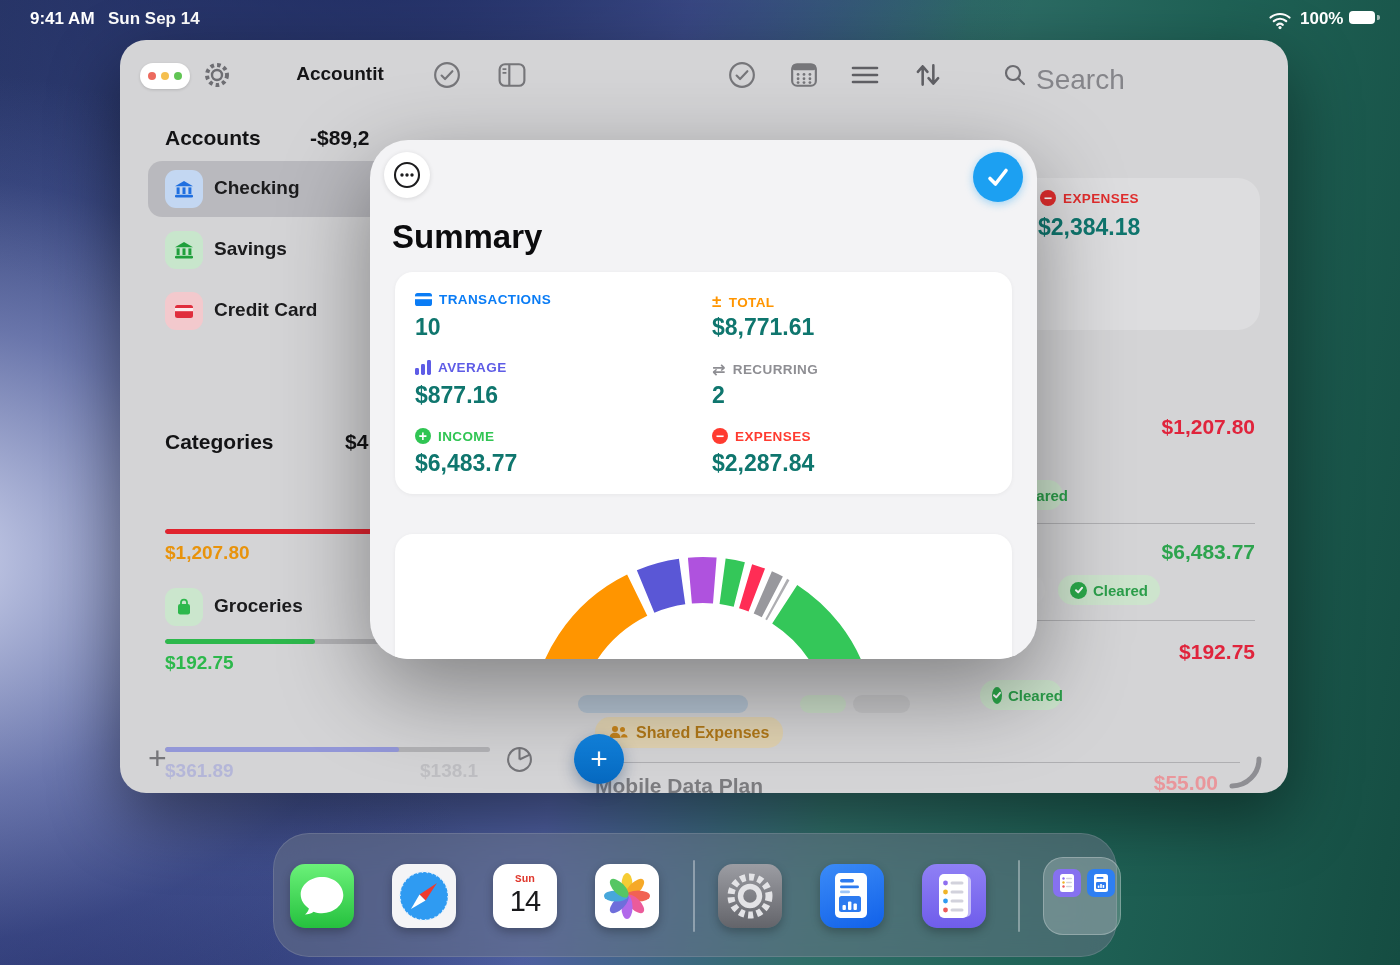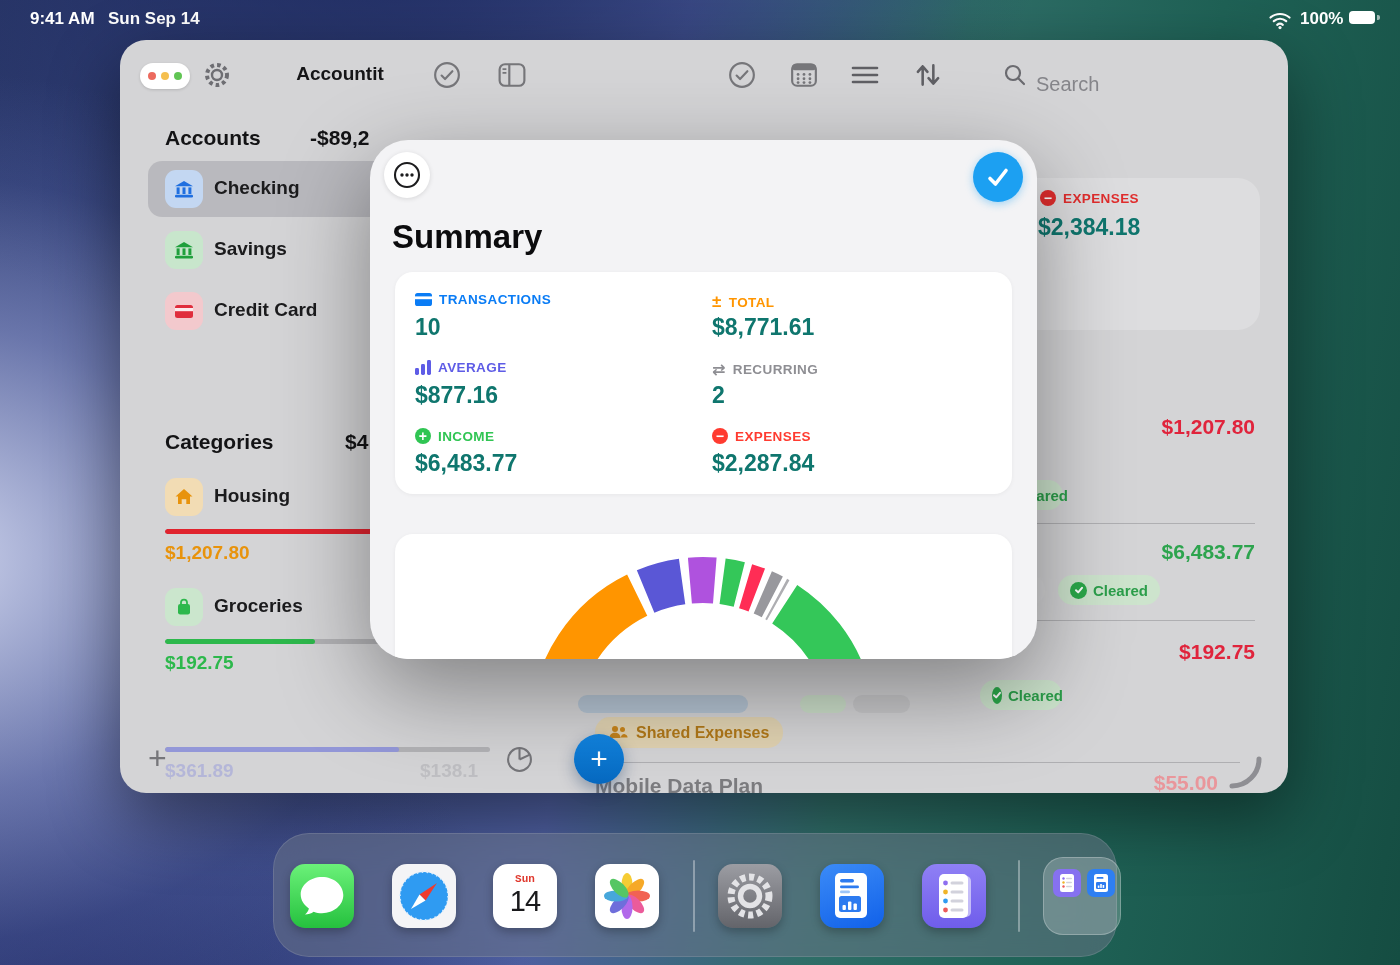--- a/index.html
+++ b/index.html
@@ -15,21 +15,21 @@
   .abs { position:absolute; }
   
   .statusbar { color:#fff; font-size:17px; font-weight:700; }
   
   .window { left:120px; top:40px; width:1168px; height:753px; border-radius:26px;
     background:#d4d4d6; box-shadow:0 25px 70px rgba(0,0,0,0.45); overflow:hidden; }
   .traffic { width:50px; height:26px; border-radius:13px; background:#fff;
     display:flex; align-items:center; justify-content:center; gap:5px; box-shadow:0 1px 3px rgba(0,0,0,0.15); }
   .traffic i { width:8px; height:8px; border-radius:50%; display:block; }
   .win-title { font-size:19px; font-weight:700; color:#151517; text-align:center; }
-  .search-txt { font-size:20px; color:#85858a;margin-top:9px; }
+  .search-txt { font-size:28px; color:#85858a; }
   
   .side-h { font-size:21px; font-weight:700; color:#131315; }
   .row-pill { background:rgba(176,176,181,0.75); border-radius:14px; }
   .sq-ic { width:38px; height:38px; border-radius:11px; display:flex; align-items:center; justify-content:center; }
   .side-label { font-size:19px; font-weight:700; color:#1b1b1d; }
   .bar-track { height:5px; border-radius:3px; background:rgba(150,150,155,0.55); overflow:hidden; }
   .bar-fill { height:100%; border-radius:3px; }
   .amt { font-size:19px; font-weight:700; }
   
   .hairline { height:1px; background:rgba(130,130,135,0.45); }
@@ -183,28 +183,20 @@
             <rect x="1" y="4" width="18" height="13" rx="2.5" fill="#E02D3C"></rect>
             <rect x="1" y="7" width="18" height="3.2" fill="#fff" opacity="0.9"></rect>
           </svg>
       </div>
       <div class="side-label abs" style="left:66px;top:16px;">Credit Card</div>
     </div>
 
     <div class="abs side-h" style="left:45px;top:390px;">Categories</div>
     <div class="abs side-h" style="left:225px;top:390px;">$4</div>
 
-    <div class="abs" style="left:28px;top:429px;width:367px;height:56px;">
-      <div class="sq-ic abs" style="left:17px;top:9px;background:#f2dcb4;">
-        <svg width="20" height="20" viewBox="0 0 20 20" fill="#E8930C">
-            <path d="M10 2 L18.5 9.5 H16 V17 H12.3 V12.2 H7.7 V17 H4 V9.5 H1.5 Z"></path>
-          </svg>
-      </div>
-      <div class="side-label abs" style="left:66px;top:16px;">Housing</div>
-    </div>
     <div class="abs bar-track" style="left:45px;top:489px;width:325px;">
       <div class="bar-fill" style="width:100%;background:#E0232E;"></div>
     </div>
     <div class="abs amt" style="left:45px;top:502px;color:#E8930C;">$1,207.80</div>
 
     <div class="abs" style="left:28px;top:539px;width:367px;height:56px;">
       <div class="sq-ic abs" style="left:17px;top:9px;background:#cbe6cd;">
         <svg width="20" height="20" viewBox="0 0 20 20">
             <rect x="4" y="7" width="12" height="10.5" rx="2.2" fill="#2DB84C"></rect>
             <path d="M7 7.5 V5.6 A3 3 0 0 1 13 5.6 V7.5" fill="none" stroke="#2DB84C" stroke-width="1.8"></path>

